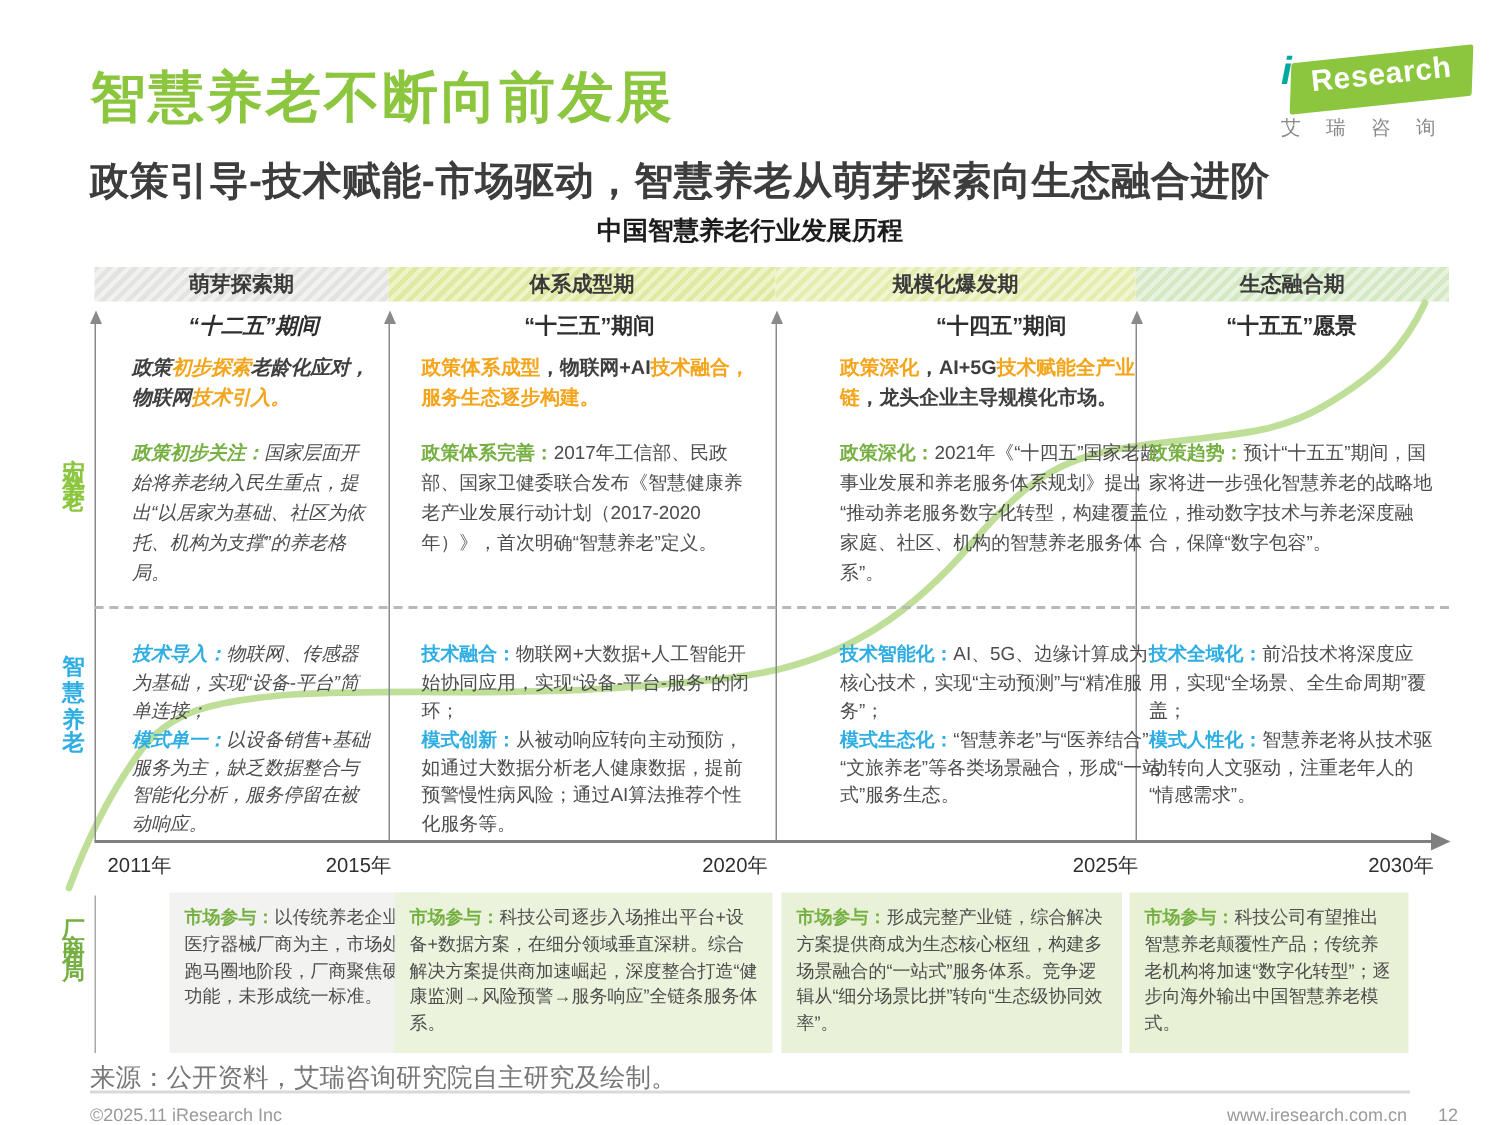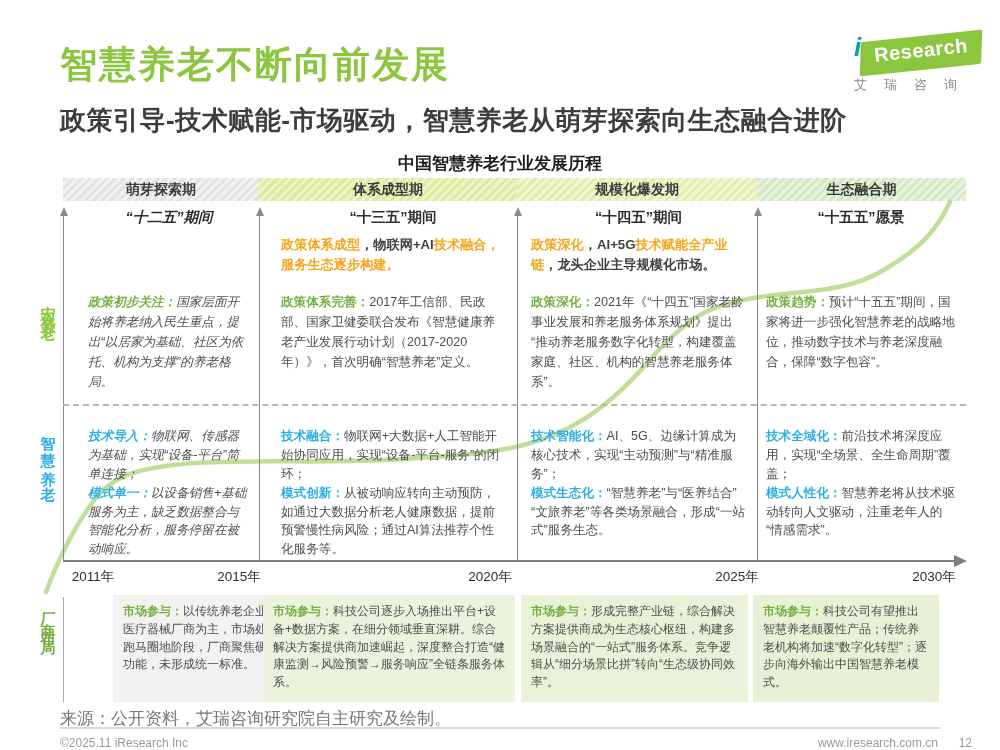--- a/index.html
+++ b/index.html
@@ -5,21 +5,21 @@
   :root{
     --brand-green:#8CC63F; --lead-green:#76B043; --accent-orange:#F5A51C;
     --accent-cyan:#2FAEE3; --curve-green:#B8DB8E; --text-dark:#3F3F3F; --text-body:#4D4D4D;
   }
   *{margin:0;padding:0;box-sizing:border-box;}
   body{font-family:"Liberation Sans","DejaVu Sans",sans-serif;background:#fff;}
   .page{position:relative;width:1000px;height:750px;background:#fff;overflow:hidden;}
 
   .main-title{position:absolute;left:60px;top:40px;font-size:37px;font-weight:700;color:var(--brand-green);letter-spacing:2px;}
   .subtitle{position:absolute;left:60px;top:103px;font-size:26px;font-weight:600;color:#3d3d3d;letter-spacing:.5px;}
-  .chart-title{position:absolute;left:0;right:0;top:142px;text-align:center;font-size:17px;font-weight:700;color:#1c1c1c;margin-top:10px;}
+  .chart-title{position:absolute;left:0;right:0;top:142px;text-align:center;font-size:17px;font-weight:700;color:#1c1c1c;}
 
   
   .logo{position:absolute;left:848px;top:30px;width:140px;height:62px;}
   .logo-mark{position:absolute;left:12px;top:6px;width:122px;height:34px;background:var(--brand-green);
     transform:rotate(-6deg) skewX(-8deg);border-radius:2px;}
   .logo-i{position:absolute;left:6px;top:2px;font-size:26px;font-weight:700;color:#00A99D;font-style:italic;}
   .logo-text{position:absolute;left:26px;top:9px;font-size:20px;font-weight:700;color:#fff;transform:rotate(-6deg);letter-spacing:.5px;}
   .logo-caption{position:absolute;left:6px;top:46px;font-size:13px;color:#8a8a8a;letter-spacing:17px;white-space:nowrap;}
 
   
@@ -33,21 +33,21 @@
   
   .vline{position:absolute;top:216px;height:345px;width:1px;background:#8a8a8a;}
   .varrow{position:absolute;top:207px;width:0;height:0;border-left:4px solid transparent;border-right:4px solid transparent;border-bottom:9px solid #8a8a8a;}
   .dash-div{position:absolute;left:63px;top:404px;width:903px;border-top:2px dashed #b8b8b8;}
 
   
   .curve{position:absolute;left:0;top:0;width:1000px;height:750px;}
 
   
   .stage-col{position:absolute;top:200px;height:365px;}
-  .c0{left:63px;width:196px;font-style:italic;} .c1{left:259px;width:258px;} .c2{left:517px;width:240px;padding-left:24px;} .c3{left:757px;width:209px;}
+  .c0{left:63px;width:196px;font-style:italic;} .c1{left:259px;width:258px;} .c2{left:546px;width:240px;padding-left:24px;} .c3{left:757px;width:209px;}
   .period{position:absolute;top:8px;text-align:center;font-size:14.5px;font-weight:700;color:#2e2e2e;}
   .c0 .period,.c0 .blk{left:25px;width:162px;} .c1 .period,.c1 .blk{left:22px;width:224px;}
   .c2 .period,.c2 .blk{left:14px;width:215px;} .c3 .period,.c3 .blk{left:9px;width:190px;}
   .blk{position:absolute;}
   .summary{top:35px;font-size:13.2px;font-weight:700;line-height:1.55;color:var(--text-dark);}
   .sg.o{color:var(--accent-orange);} .sg.d{color:var(--text-dark);}
   .policy{top:93px;font-size:12.6px;line-height:1.58;color:var(--text-body);}
   .tech{top:227px;font-size:12.6px;line-height:1.5;color:var(--text-body);}
   .lead-green{color:var(--lead-green);font-weight:700;}
   .lead-cyan{color:var(--accent-cyan);font-weight:700;}
@@ -115,20 +115,21 @@
   <div class="varrow" style="left:513.5px"></div>
   <div class="varrow" style="left:753.5px"></div>
   <div class="dash-div"></div>
 
   <div class="rail rail-macro">宏观养老</div>
   <div class="rail rail-smart">智慧养老</div>
   <div class="rail rail-vendor">厂商布局</div>
 
   <div class="stage-col c0">
     <div class="period">“十二五”期间</div>
+    <div class="blk summary"><span class="sg d">政策</span><span class="sg o">初步探索</span><span class="sg d">老龄化应对，物联网</span><span class="sg o">技术引入。</span></div>
     <div class="blk policy"><span class="lead-green">政策初步关注：</span><span>国家层面开始将养老纳入民生重点，提出“以居家为基础、社区为依托、机构为支撑”的养老格局。</span></div>
     <div class="blk tech"><span class="lead-cyan">技术导入：</span><span>物联网、传感器为基础，实现“设备-平台”简单连接；</span><br><span class="lead-cyan">模式单一：</span><span>以设备销售+基础服务为主，缺乏数据整合与智能化分析，服务停留在被动响应。</span></div>
   </div>
 
   <div class="stage-col c1">
     <div class="period">“十三五”期间</div>
     <div class="blk summary"><span class="sg o">政策体系成型</span><span class="sg d">，物联网+AI</span><span class="sg o">技术融合，服务生态逐步构建。</span></div>
     <div class="blk policy"><span class="lead-green">政策体系完善：</span><span>2017年工信部、民政部、国家卫健委联合发布《智慧健康养老产业发展行动计划（2017-2020年）》，首次明确“智慧养老”定义。</span></div>
     <div class="blk tech"><span class="lead-cyan">技术融合：</span><span>物联网+大数据+人工智能开始协同应用，实现“设备-平台-服务”的闭环；</span><br><span class="lead-cyan">模式创新：</span><span>从被动响应转向主动预防，如通过大数据分析老人健康数据，提前预警慢性病风险；通过AI算法推荐个性化服务等。</span></div>
   </div>

